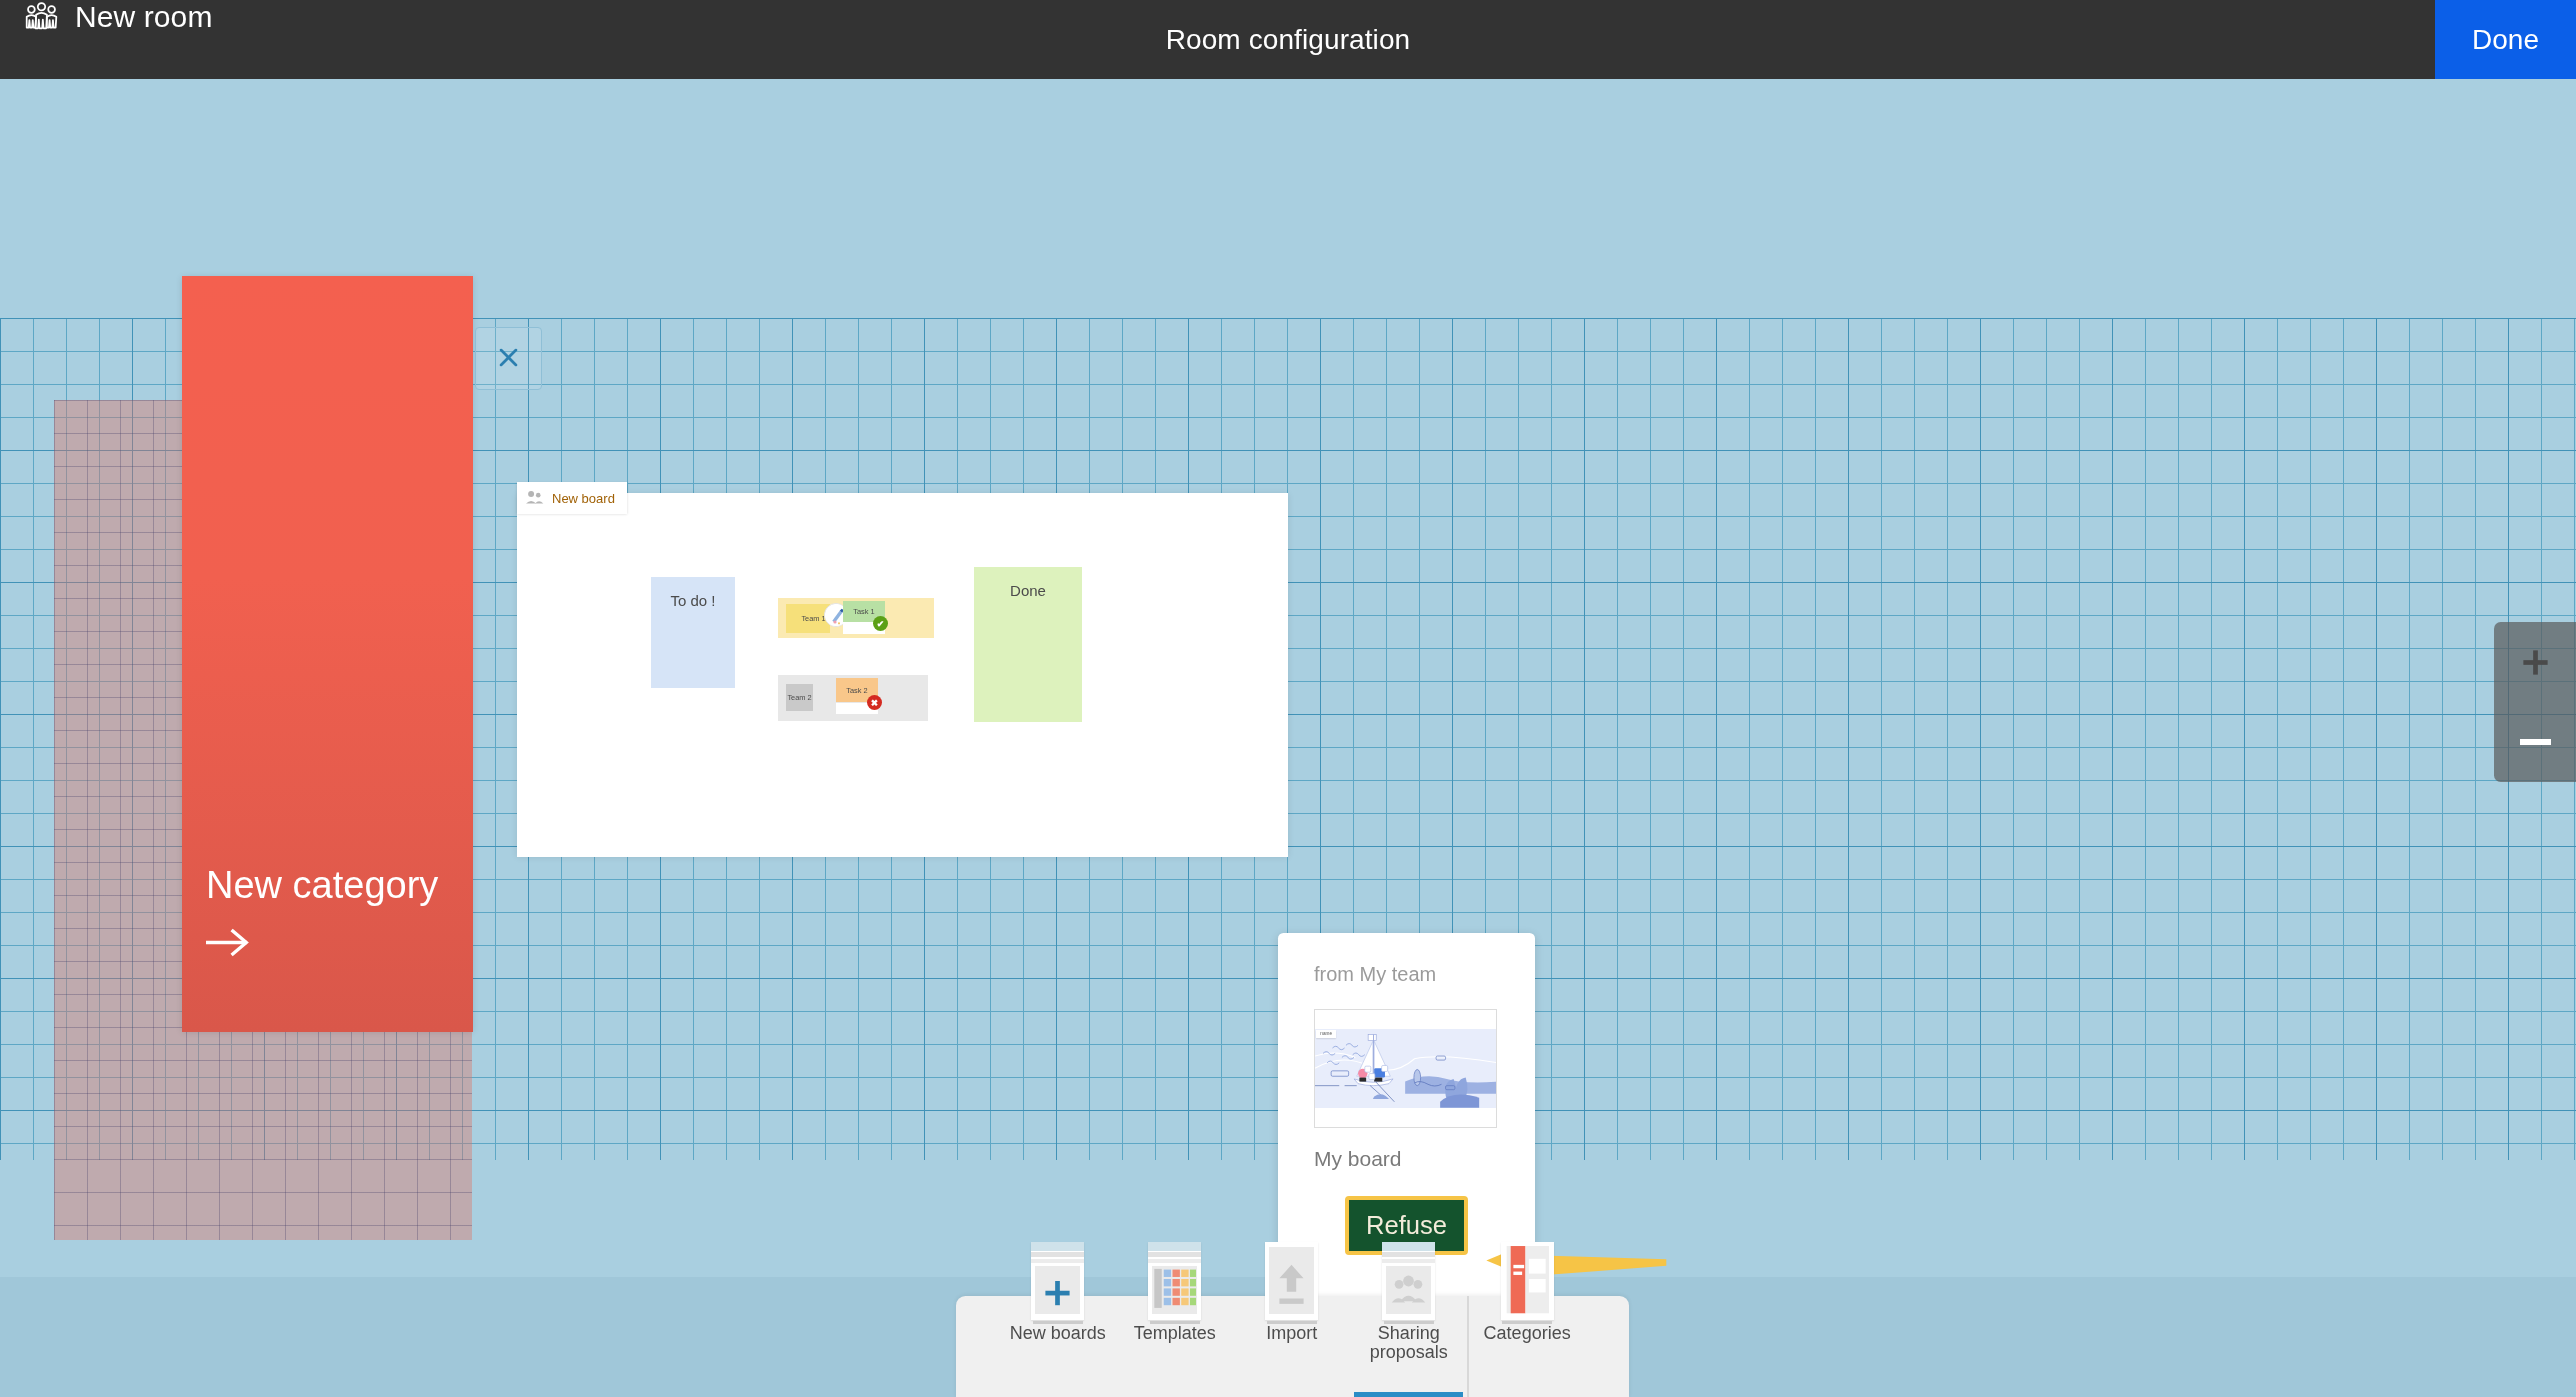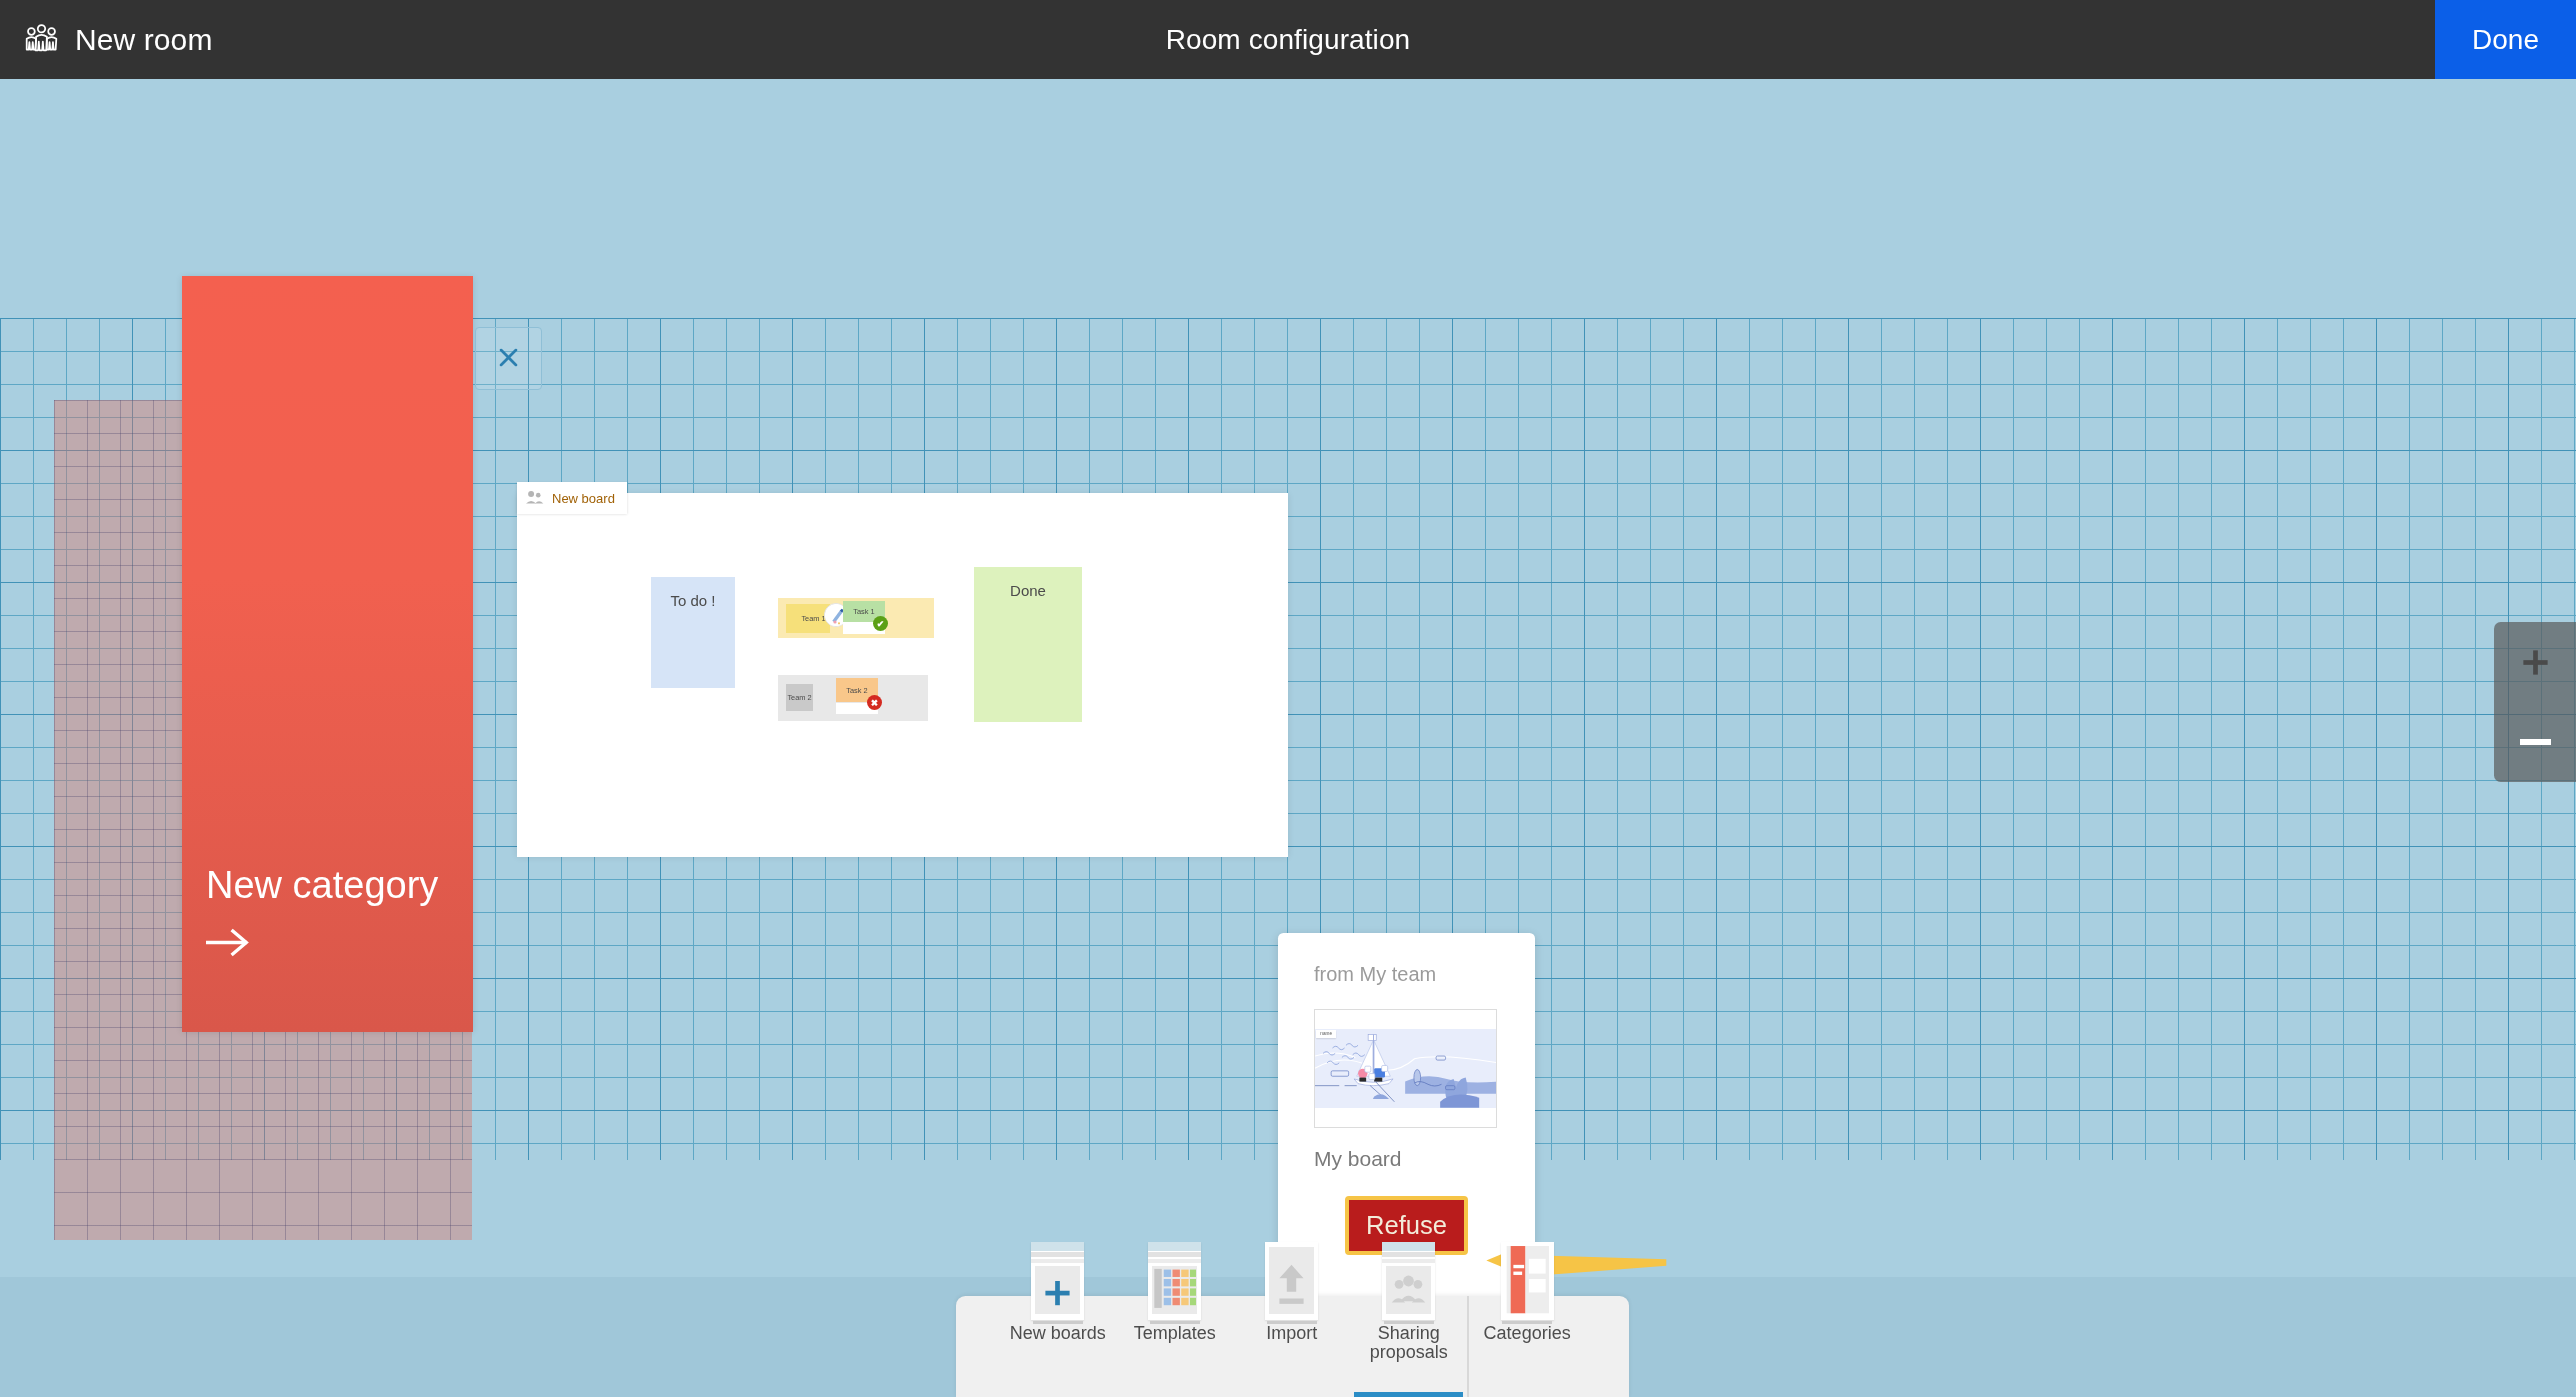--- a/index.html
+++ b/index.html
@@ -9,21 +9,21 @@
     overflow: hidden;
     font-family: "Liberation Sans", sans-serif;
     background: #a9cfe0;
   }
 
   
   #topbar {
     position: absolute; left: 0; top: 0;
     width: 2576px; height: 79px;
     background: #333333;
-    display: flex; align-items: center;
+    display: flex; align-items: flex-start;
   }
   #topbar-left {
     display: flex; align-items: center;
     padding-left: 24px; gap: 16px;
     flex: 0 0 auto;
   }
   .people-icon { width: 35px; height: 31px; display: block; }
   #room-name {
     color: #ffffff; font-size: 30px; letter-spacing: 0.1px;
     white-space: nowrap;
@@ -223,21 +223,21 @@
     background: #ffffff; font-size: 4.7px; color: #555;
     padding: 1.3px 4px; box-shadow: 0 0.7px 1.3px rgba(0,0,0,.12);
   }
   #sharing-board-name {
     position: absolute; left: 36px; top: 214px;
     font-size: 21px; color: #7a7a7a;
   }
   #refuse-button {
     position: absolute; left: 67px; top: 263px;
     width: 123px; height: 59px;
-    background: #b91c1c;
+    background: #14532d;
     border: 4px solid #f6c446;
     border-radius: 4px;
     color: #f3ecda; font-size: 25.6px;
     display: flex; align-items: center; justify-content: center;
     cursor: pointer;
     font-family: "Liberation Sans", sans-serif;
   }
 
   
   #pointer-arrow {

